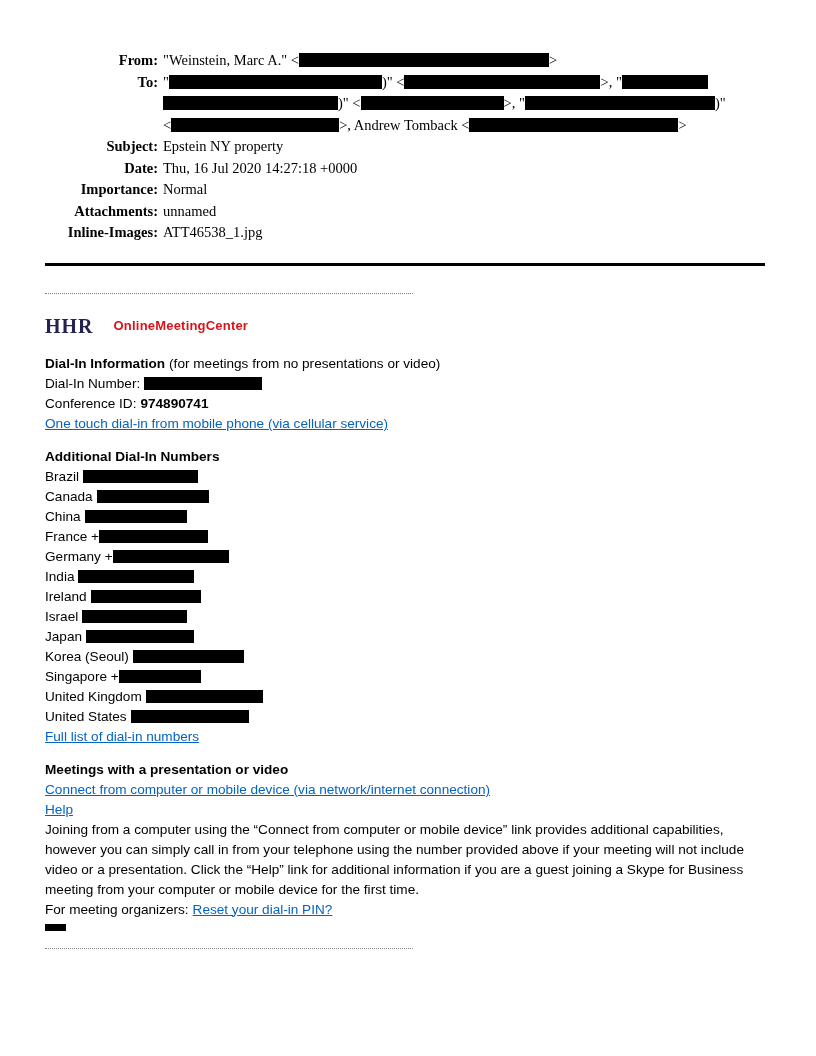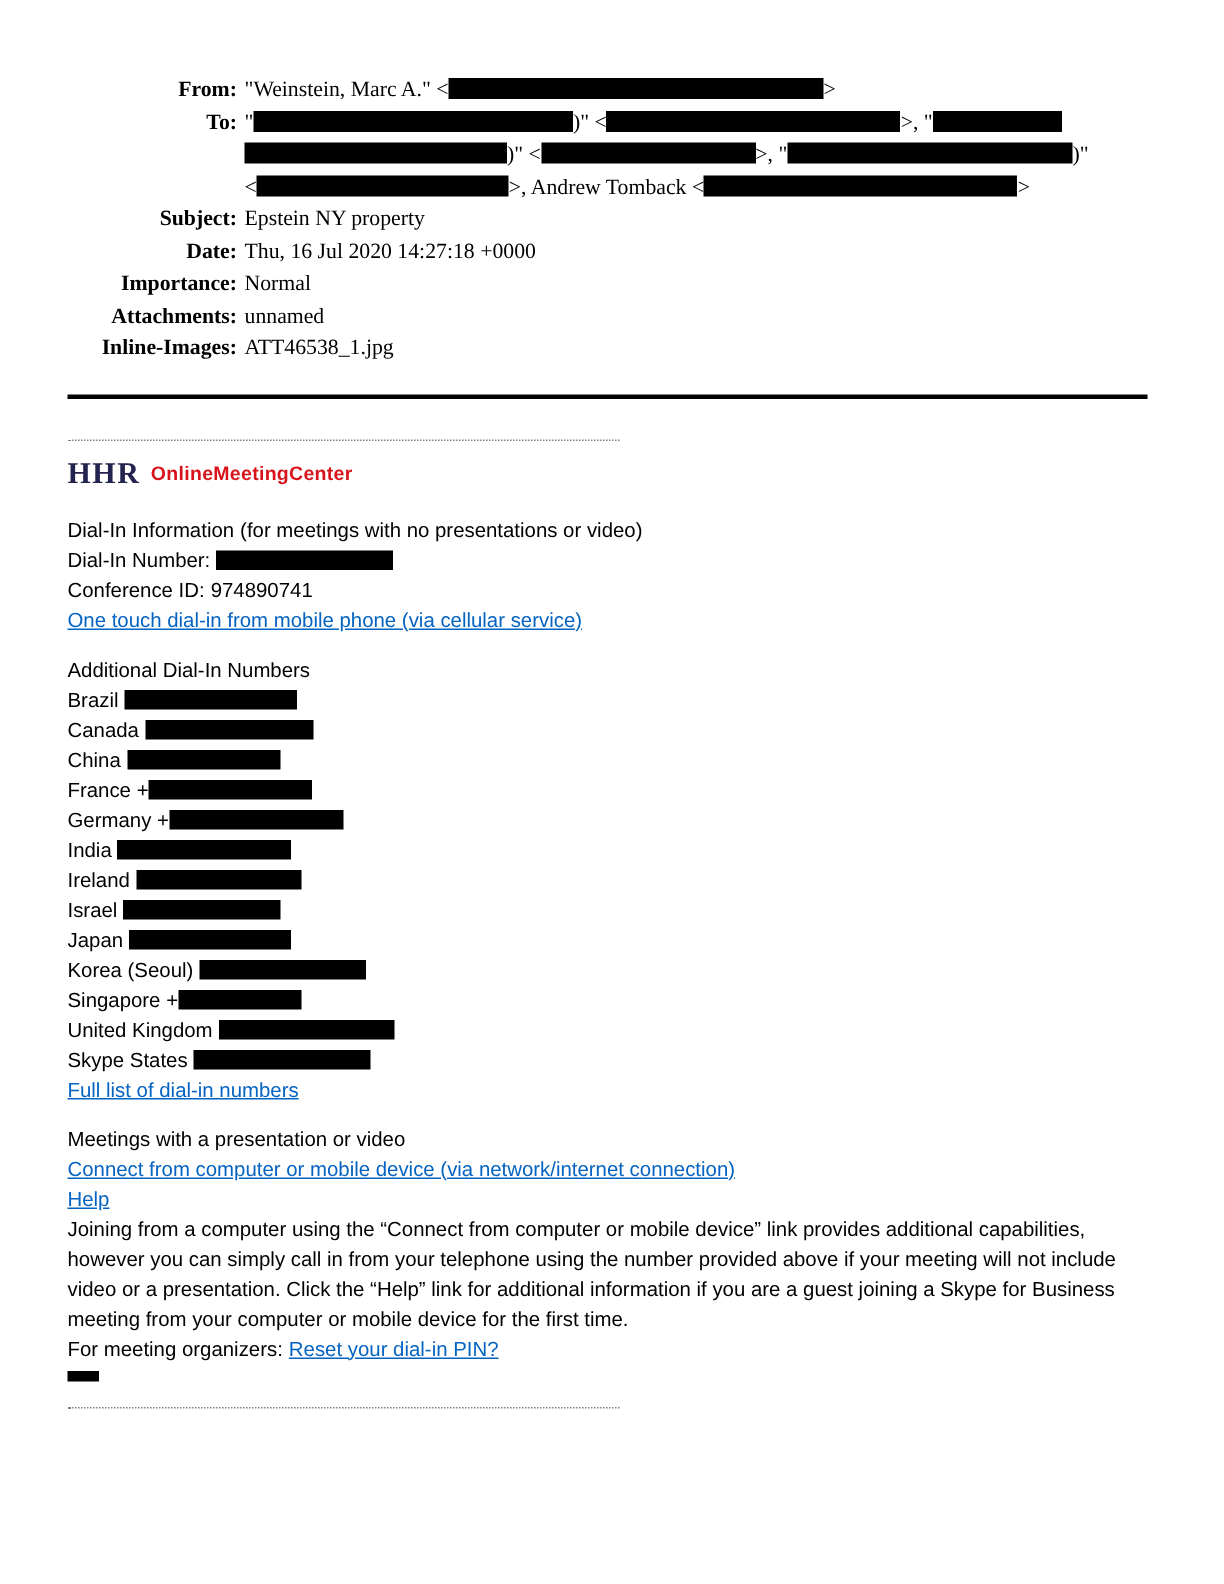--- a/index.html
+++ b/index.html
@@ -17,27 +17,27 @@
   .redact.ml{margin-left:4px;}
 
   .rule{height:0;border-top:3px solid #000;margin-top:19px;width:720px;}
 
   
   .body-block{font-family:"Liberation Sans",sans-serif;font-size:13.6px;line-height:20px;color:#000;width:724px;}
   .dotted{height:0;border-top:1px dotted #7f7f7f;width:368px;}
   .dotted-top{margin-top:27px;}
   .dotted-bottom{margin-top:17px;}
 
-  .logo{margin-top:11px;height:22px;display:flex;align-items:center;gap:7px;}
+  .logo{margin-top:21px;height:22px;display:flex;align-items:center;gap:20px;}
   .logo-firm{font-family:"Liberation Serif",serif;font-weight:700;font-size:20px;color:#232350;letter-spacing:1px;}
   .logo-brand{font-family:"Liberation Sans",sans-serif;font-weight:700;font-size:13px;color:#d9131a;letter-spacing:0.2px;}
 
   .bline{white-space:nowrap;}
   .para{white-space:normal;width:723px;}
-  strong{font-weight:400;}
+  strong{font-weight:700;}
   .heading1{margin-top:17px;}
   .gap-top{margin-top:13px;}
   .body-block .redact{height:13px;vertical-align:-2px;}
   a.link{color:#0563c1;text-decoration:underline;cursor:pointer;margin-top:48px;}
   .ml5{margin-left:4px;}
   .small-redact{width:21px;height:7px;background:#000;margin-top:4px;}
 </style>
 </head>
 <body>
 
@@ -90,21 +90,21 @@
 
   <div class="body-block">
 
     <div class="dotted dotted-top"></div>
 
     <div class="logo">
       <span class="logo-firm">HHR</span>
       <span class="logo-brand">OnlineMeetingCenter</span>
     </div>
 
-    <div class="bline heading1"><strong>Dial-In Information</strong><span class="ml5">(for meetings with no presentations or video)</span></div>
+    <div class="bline heading1"><strong>Dial-In Information</strong><span class="ml5">(for meetings from no presentations or video)</span></div>
 
     <div class="bline"><span>Dial-In Number:</span><span class="redact ml" style="width:118px"></span></div>
 
     <div class="bline"><span>Conference ID:</span><strong class="ml5">974890741</strong></div>
 
     <div class="bline"><a class="link">One touch dial-in from mobile phone (via cellular service)</a></div>
 
     <div class="bline gap-top"><strong>Additional Dial-In Numbers</strong></div>
 
     <div class="bline"><span>Brazil</span><span class="redact ml" style="width:115px"></span></div>
@@ -112,21 +112,21 @@
     <div class="bline"><span>China</span><span class="redact ml" style="width:102px"></span></div>
     <div class="bline"><span>France +</span><span class="redact" style="width:109px"></span></div>
     <div class="bline"><span>Germany +</span><span class="redact" style="width:116px"></span></div>
     <div class="bline"><span>India</span><span class="redact ml" style="width:116px"></span></div>
     <div class="bline"><span>Ireland</span><span class="redact ml" style="width:110px"></span></div>
     <div class="bline"><span>Israel</span><span class="redact ml" style="width:105px"></span></div>
     <div class="bline"><span>Japan</span><span class="redact ml" style="width:108px"></span></div>
     <div class="bline"><span>Korea (Seoul)</span><span class="redact ml" style="width:111px"></span></div>
     <div class="bline"><span>Singapore +</span><span class="redact" style="width:82px"></span></div>
     <div class="bline"><span>United Kingdom</span><span class="redact ml" style="width:117px"></span></div>
-    <div class="bline"><span>Skype States</span><span class="redact ml" style="width:118px"></span></div>
+    <div class="bline"><span>United States</span><span class="redact ml" style="width:118px"></span></div>
 
     <div class="bline"><a class="link">Full list of dial-in numbers</a></div>
 
     <div class="bline gap-top"><strong>Meetings with a presentation or video</strong></div>
 
     <div class="bline"><a class="link">Connect from computer or mobile device (via network/internet connection)</a></div>
     <div class="bline"><a class="link">Help</a></div>
 
     <div class="para">Joining from a computer using the “Connect from computer or mobile device” link provides additional capabilities, however you can simply call in from your telephone using the number provided above if your meeting will not include video or a presentation. Click the “Help” link for additional information if you are a guest joining a Skype for Business meeting from your computer or mobile device for the first time.</div>
 

